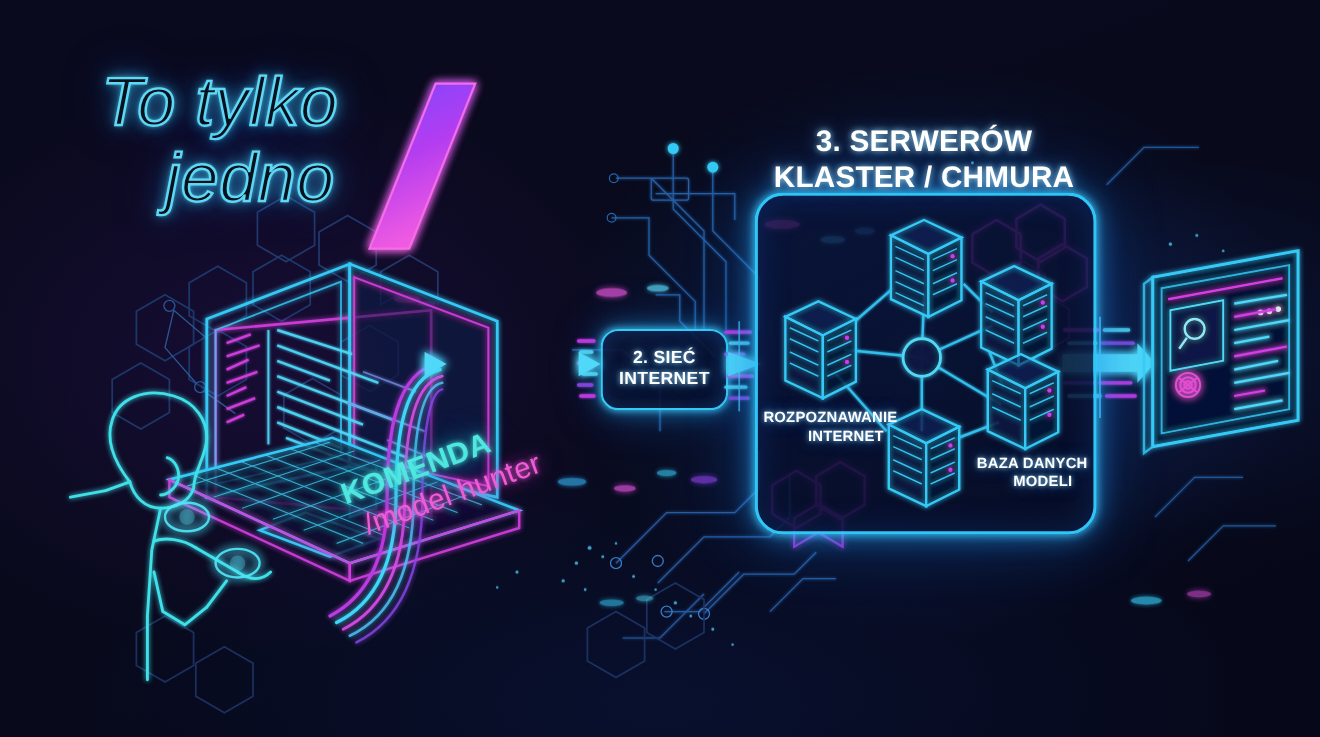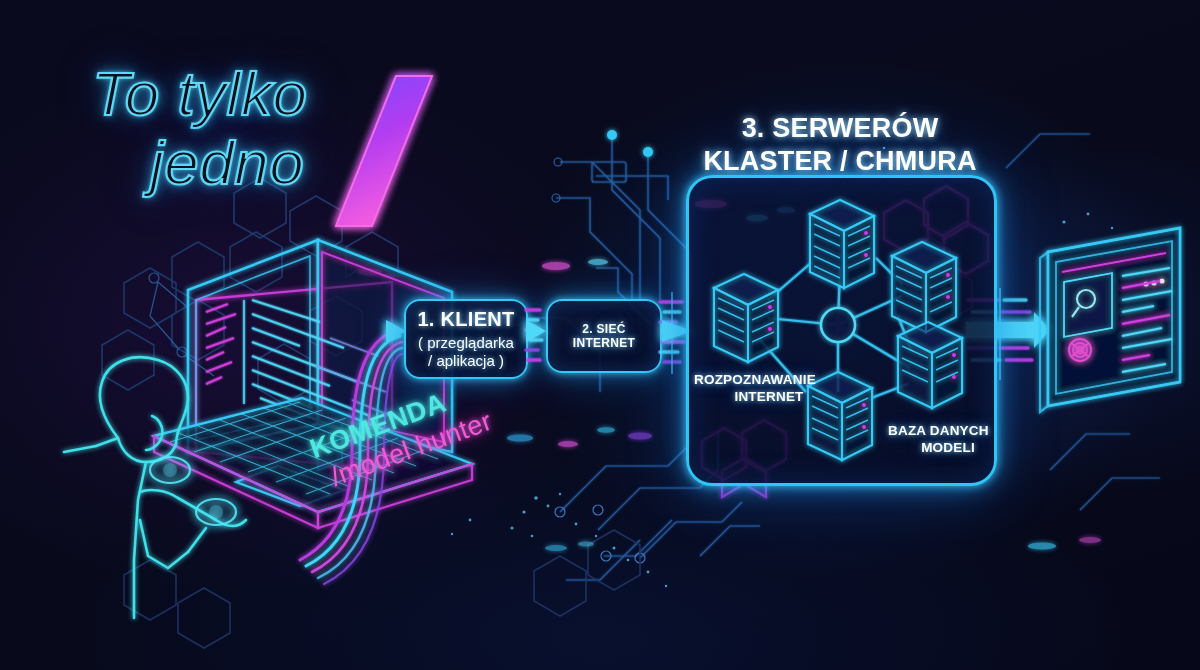--- a/index.html
+++ b/index.html
@@ -41,21 +41,21 @@
       0 0 44px rgba(30,120,220,0.35),
       inset 0 0 16px rgba(30,120,220,0.30);
     display:flex;flex-direction:column;align-items:center;justify-content:center;
     text-align:center;color:#ffffff;
     text-shadow:0 0 5px rgba(150,225,255,0.9),0 0 14px rgba(80,180,255,0.6);
   }
   .fb-title{font-size:20px;font-weight:700;letter-spacing:0.3px;white-space:nowrap;}
   .fb-sub{font-size:15px;font-weight:400;line-height:1.22;margin-top:3px;}
   #box-client{left:404px;top:299px;width:120px;height:76px;}
   #box-net{left:546px;top:299px;width:112px;height:70px;}
-  #box-net .fb-title{font-size:12px;line-height:1.18;white-space:normal;}
+  #box-net .fb-title{font-size:16px;line-height:1.18;white-space:normal;}
 
   
   #cluster-frame{
     position:absolute;left:686px;top:175px;width:305px;height:305px;border-radius:26px;
     border:3px solid #2fc6f7;
     background:linear-gradient(155deg,rgba(10,20,58,0.80),rgba(7,12,36,0.86));
     box-shadow:
       0 0 8px rgba(60,200,250,0.9),
       0 0 24px rgba(40,165,245,0.6),
       0 0 58px rgba(25,110,215,0.42),
@@ -66,21 +66,21 @@
     color:#fff;font-size:27px;font-weight:700;line-height:1.22;letter-spacing:0.2px;
     text-shadow:0 0 6px rgba(160,225,255,0.9),0 0 16px rgba(70,170,255,0.6);
   }
   .cl-label{
     position:absolute;color:#fff;font-size:13.5px;font-weight:700;line-height:1.25;
     letter-spacing:0.2px;
     text-shadow:0 0 5px rgba(150,220,255,0.9),0 0 14px rgba(60,160,255,0.55);
   }
   #lbl-proc{left:703px;top:249px;width:130px;}
   #lbl-intent{left:694px;top:372px;width:150px;}
-  #lbl-db{left:888px;top:423px;width:120px;}
+  #lbl-db{left:888px;top:413px;width:120px;}
 
   
   #cmd-label{position:absolute;left:306px;top:436px;transform:rotate(-20deg);transform-origin:0 0;}
   .cmd-1{
     font-size:27px;font-weight:700;letter-spacing:0.4px;color:#4fe8e0;
     text-shadow:0 0 5px rgba(79,232,224,0.95),0 0 15px rgba(50,210,220,0.7),0 0 34px rgba(30,180,210,0.45);
   }
   .cmd-2{
     font-size:27px;font-weight:400;letter-spacing:0.3px;color:#f05cd8;margin-top:2px;margin-left:10px;
     text-shadow:0 0 5px rgba(240,92,216,0.95),0 0 16px rgba(225,60,200,0.7),0 0 36px rgba(190,40,180,0.45);
@@ -373,25 +373,20 @@
         <path d="M318 578 C360 558 376 512 376 452 C376 396 382 352 402 348" stroke="#4fc0f5" stroke-width="2.4" opacity="0.85"></path>
         <path d="M324 584 C368 562 384 514 384 452 C384 398 390 356 402 354" stroke="#8a48e8" stroke-width="2.2" opacity="0.8"></path>
       </g>
 
       <g filter="url(#gStrong)">
         <polygon points="386,320 406,331 386,342" fill="#4fd8f8"></polygon>
       </g>
     </svg>
   </div>
 
-  <div class="flow-box" id="box-client">
-    <div class="fb-title">1. KLIENT</div>
-    <div class="fb-sub">( przeglądarka</div>
-    <div class="fb-sub" style="margin-top:0">/ aplikacja )</div>
-  </div>
 
   <div class="flow-box" id="box-net">
     <div class="fb-title">2. SIEĆ</div>
     <div class="fb-title">INTERNET</div>
   </div>
 
   <div class="lay">
     <svg width="1200" height="670" viewBox="0 0 1200 670">
 
       <g stroke-width="3" stroke-linecap="round" filter="url(#gCySm)" opacity="0.92">

